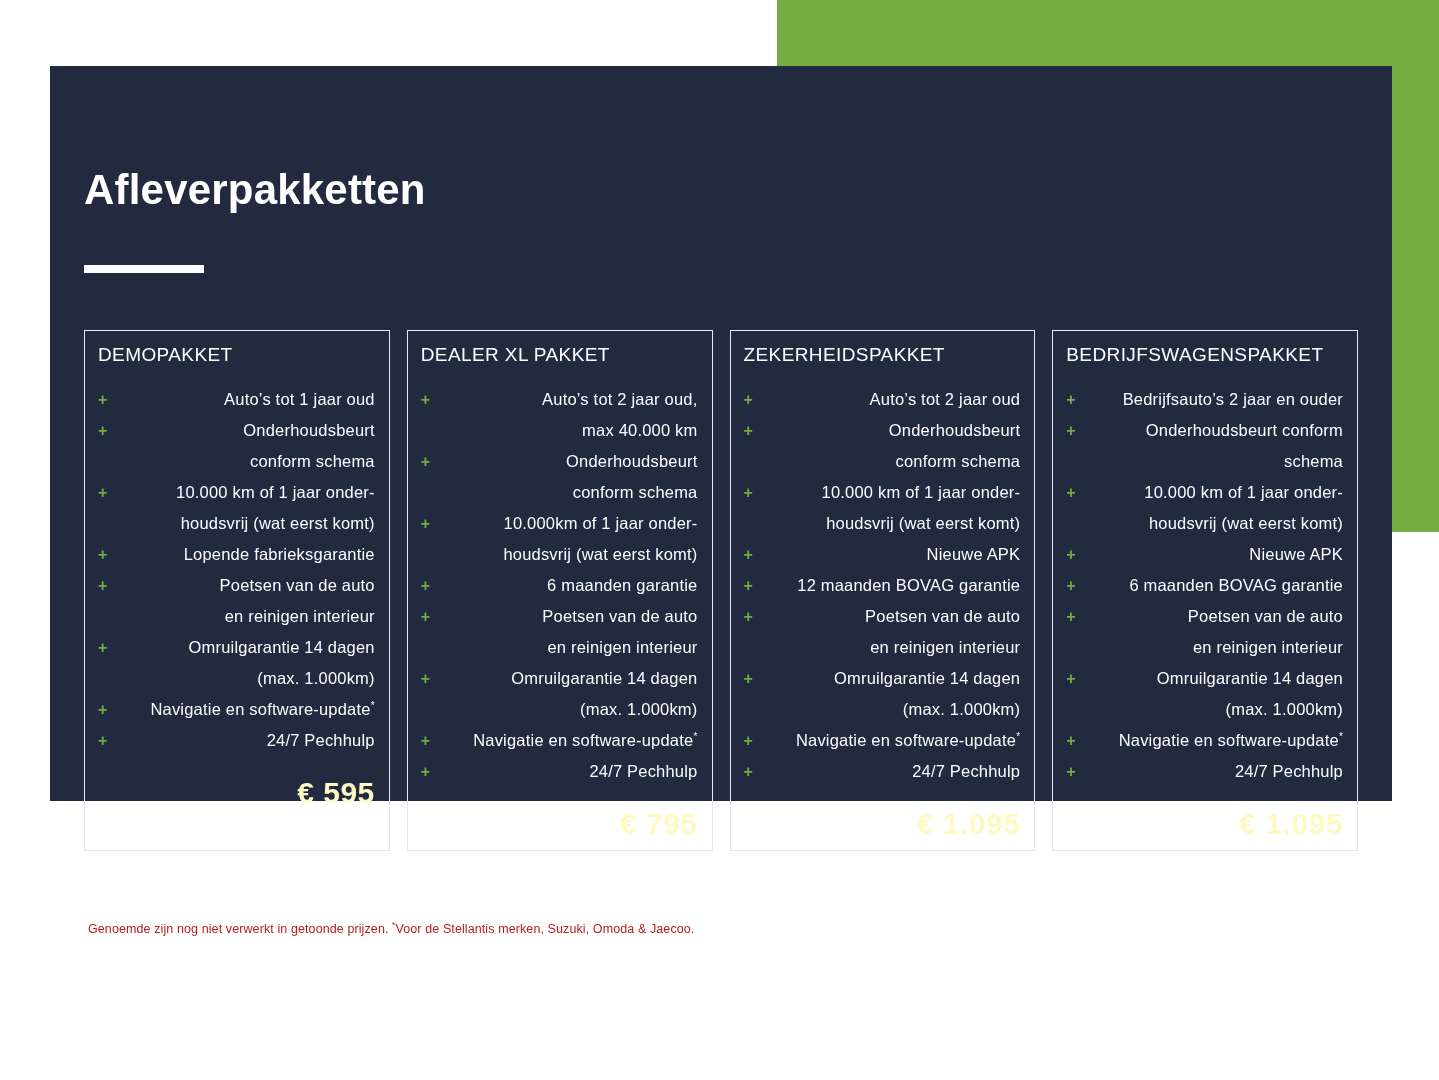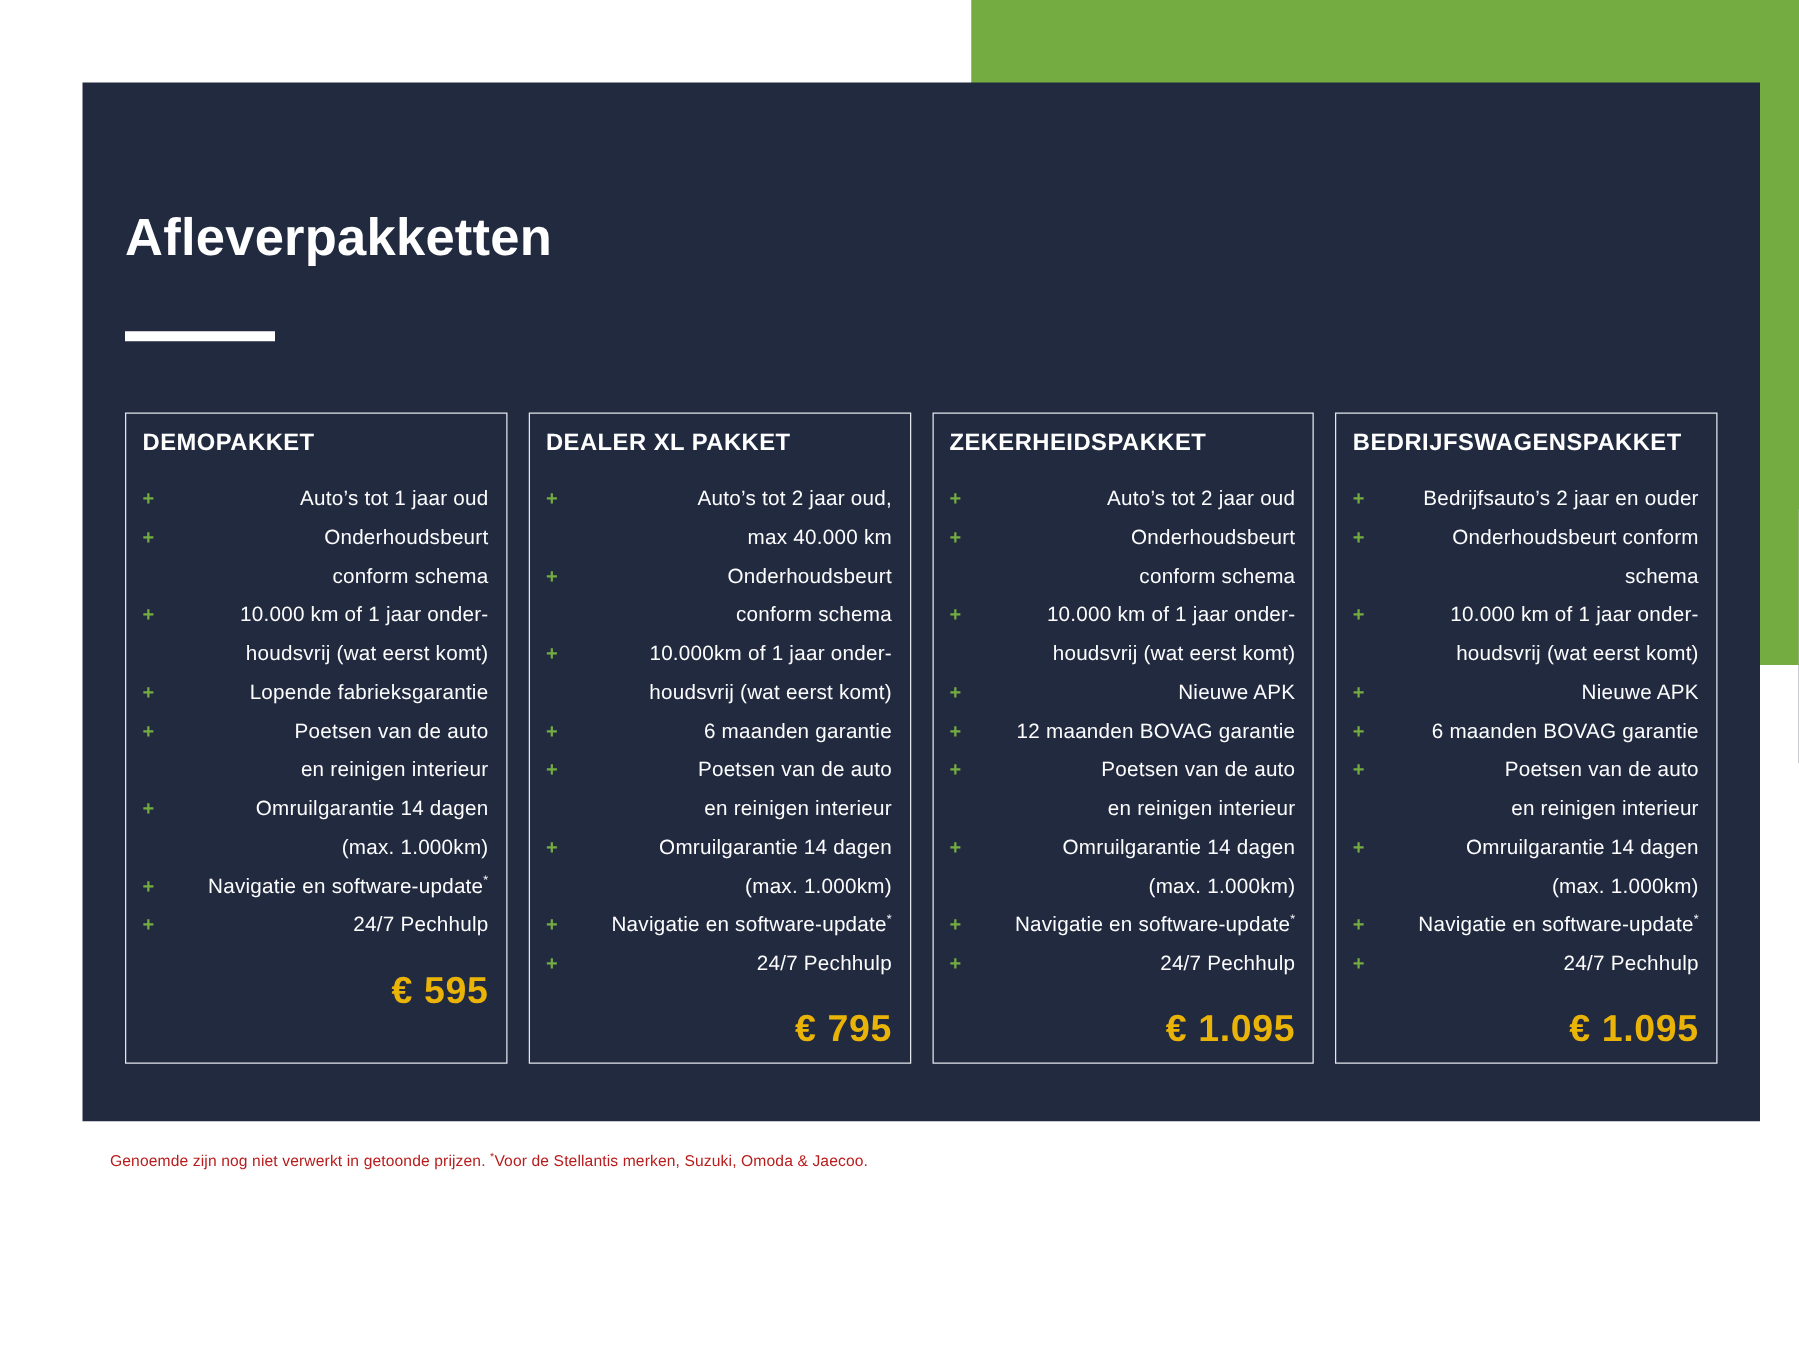--- a/index.html
+++ b/index.html
@@ -12,23 +12,22 @@
   }
   .green-block {
     position: absolute;
     left: 777px; top: 0;
     width: 662px; height: 532px;
     background: var(--accent-green, #74AC42);
   }
   .panel {
     position: absolute;
     left: 50px; top: 66px;
-    width: 1342px; height: 831px;
+    width: 1342px; height: 735px;
     background: var(--panel-navy, #222A40);
-    margin-left: 16px;
   }
   .page-title {
     position: absolute;
     left: 34px; top: 100px;
     margin: 0;
     font-size: 42px;
     font-weight: 700;
     color: #ffffff;
     letter-spacing: 0.2px;
   }
@@ -49,21 +48,21 @@
     flex: 1 1 0;
     height: 521px;
     box-sizing: border-box;
     border: 1px solid #E5E8EE;
     padding: 13px 14px 0 13px;
     color: #ffffff;
   }
   .card-title {
     margin: 0;
     font-size: 19px;
-    font-weight: 700;
+    font-weight: 400;
     letter-spacing: 0.4px;
     color: #ffffff;
     white-space: nowrap;
   }
   .features {
     list-style: none;
     margin: 18px 0 0 0;
     padding: 0;
   }
   .feature {
@@ -89,21 +88,21 @@
   .fline sup {
     font-size: 10px;
     line-height: 0;
   }
   .price {
     margin-top: 20px;
     text-align: right;
     font-size: 30px;
     font-weight: 700;
     letter-spacing: 0.5px;
-    color: #eab308;
+    color: #fef9c3;
   }
   .footnote {
     position: absolute;
     left: 88px; top: 922px;
     margin: 0;
     font-size: 12.5px;
     letter-spacing: 0.1px;
     color: #b91c1c;
   }
   .footnote sup { font-size: 8.5px; line-height: 0; }

